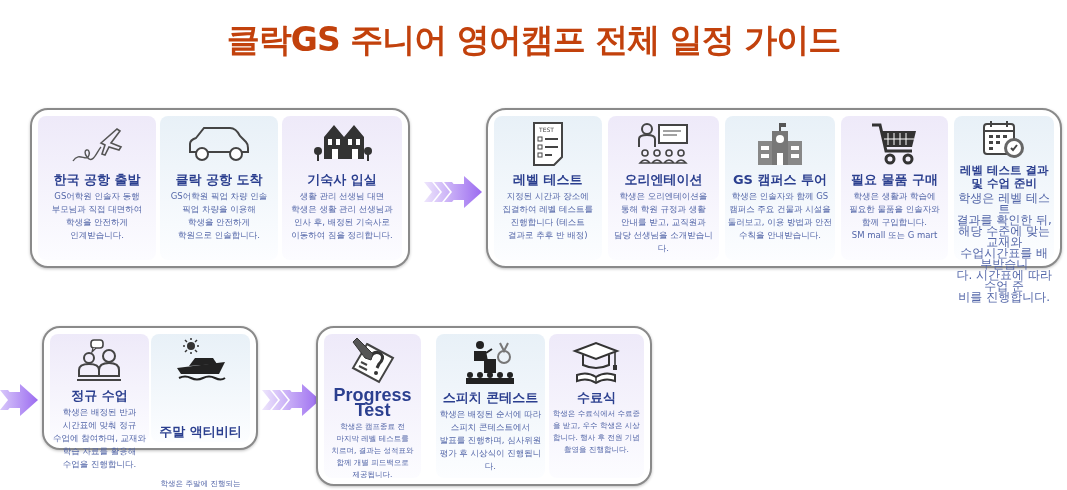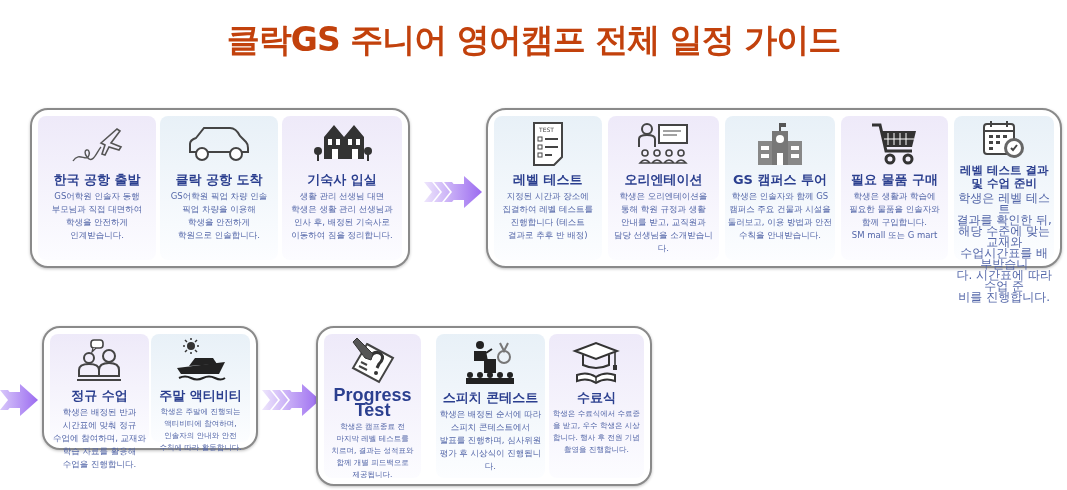--- a/index.html
+++ b/index.html
@@ -241,21 +241,21 @@
           <line x1="2" y1="42" x2="46" y2="42" stroke="#444" stroke-width="2"></line>
         </svg>
     </div>
     <div class="step-title">정규 수업</div>
     <div class="step-desc">학생은 배정된 반과
 시간표에 맞춰 정규
 수업에 참여하며, 교재와
 학습 자료를 활용해
 수업을 진행합니다.</div>
   </div>
-  <div class="step tint-b" style="width:100px; margin-left:2px;">
+  <div class="step tint-b" style="width:100px; margin-left:2px;gap:36px;">
     <div class="icon">
       <svg width="56" height="46" viewBox="0 0 56 46">
           <circle cx="18" cy="8" r="4" fill="#333"></circle>
           <g stroke="#333" stroke-width="1.5">
             <line x1="18" y1="0" x2="18" y2="2"></line>
             <line x1="18" y1="14" x2="18" y2="16"></line>
             <line x1="10" y1="8" x2="12" y2="8"></line>
             <line x1="24" y1="8" x2="26" y2="8"></line>
             <line x1="12" y1="2" x2="14" y2="4"></line>
             <line x1="22" y1="12" x2="24" y2="14"></line>

